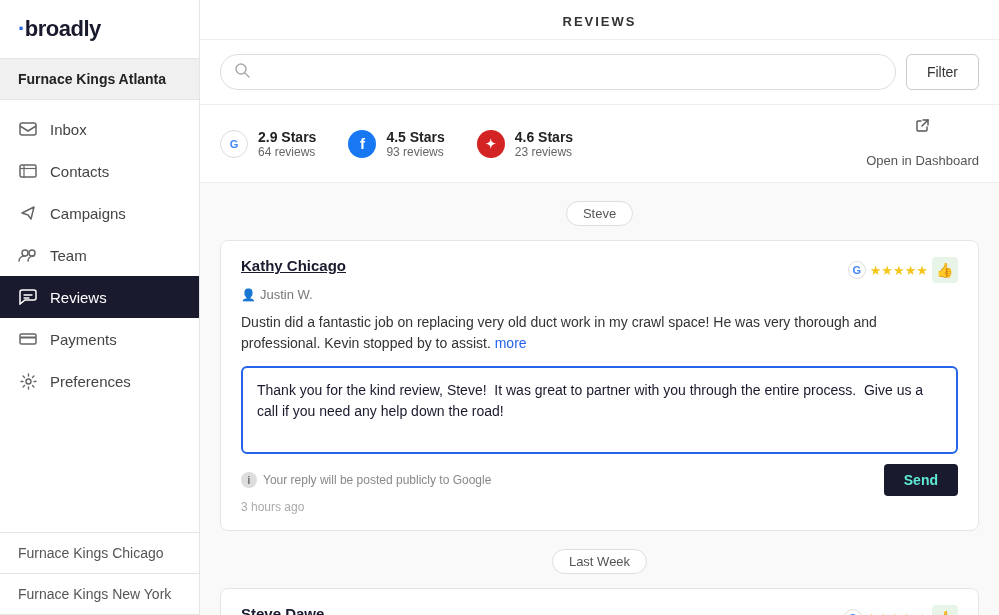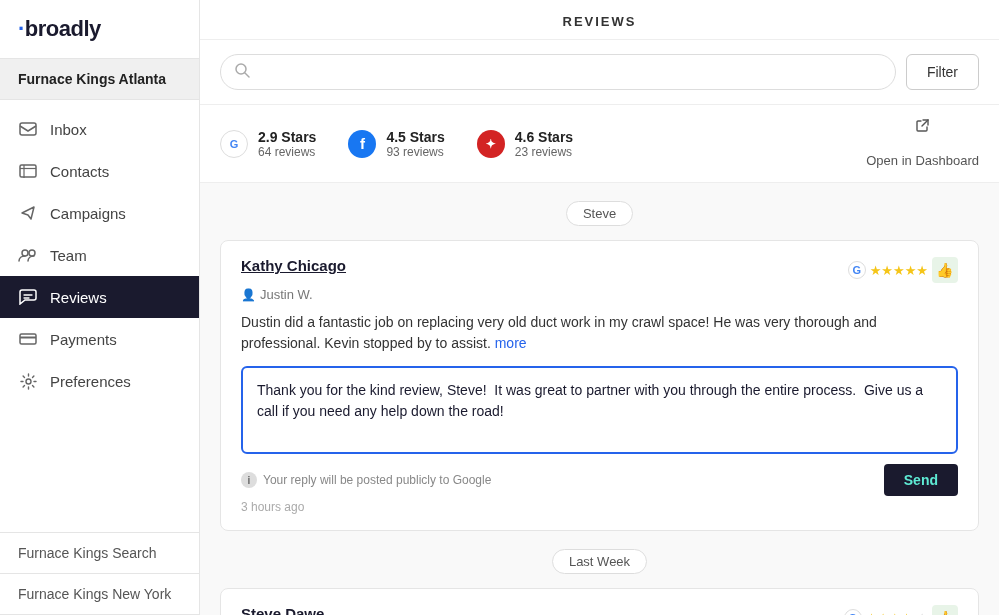--- a/index.html
+++ b/index.html
@@ -408,21 +408,21 @@
         <svg width="17" height="17" viewBox="0 0 17 17" fill="none">
             <circle cx="8.5" cy="8.5" r="2.5" stroke="#666" stroke-width="1.4"></circle>
             <path d="M8.5 1v2M8.5 14v2M1 8.5h2M14 8.5h2M3.1 3.1l1.4 1.4M12.5 12.5l1.4 1.4M3.1 13.9l1.4-1.4M12.5 4.5l1.4-1.4" stroke="#666" stroke-width="1.4" stroke-linecap="round"></path>
           </svg>
       </span>
       <span>Preferences</span>
     </div>
   </nav>
 
   <div class="sidebar-section-divider"></div>
-  <div class="sidebar-location-inactive">Furnace Kings Search</div>
+  <div class="sidebar-location-inactive">Furnace Kings Chicago</div>
   <div class="sidebar-location-inactive">Furnace Kings New York</div>
 </aside>
 
 <main class="main">
   <div class="main-header">
     <h1>REVIEWS</h1>
   </div>
 
   <div class="toolbar">
     <div class="search-box">

